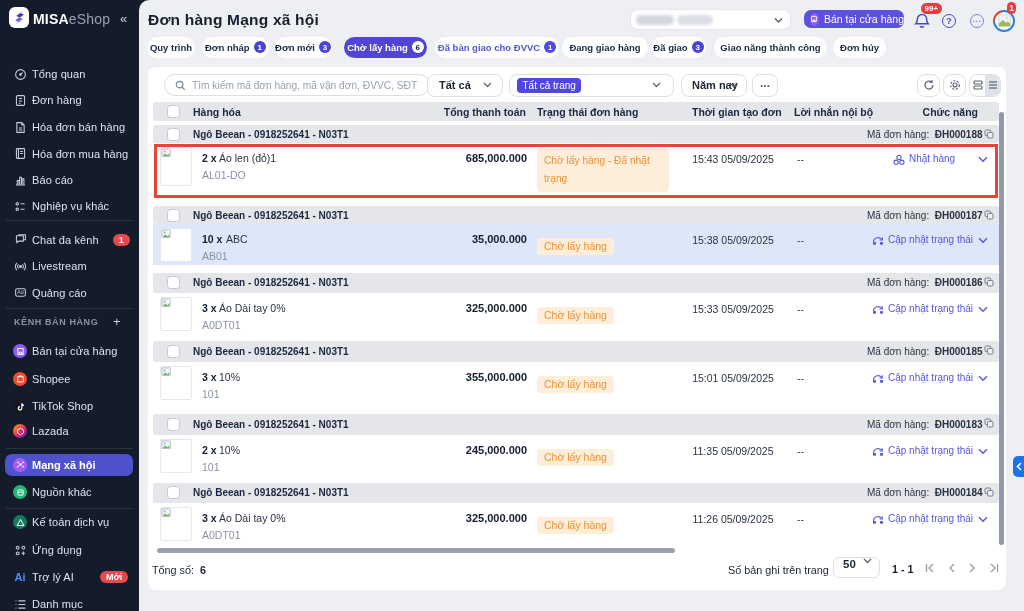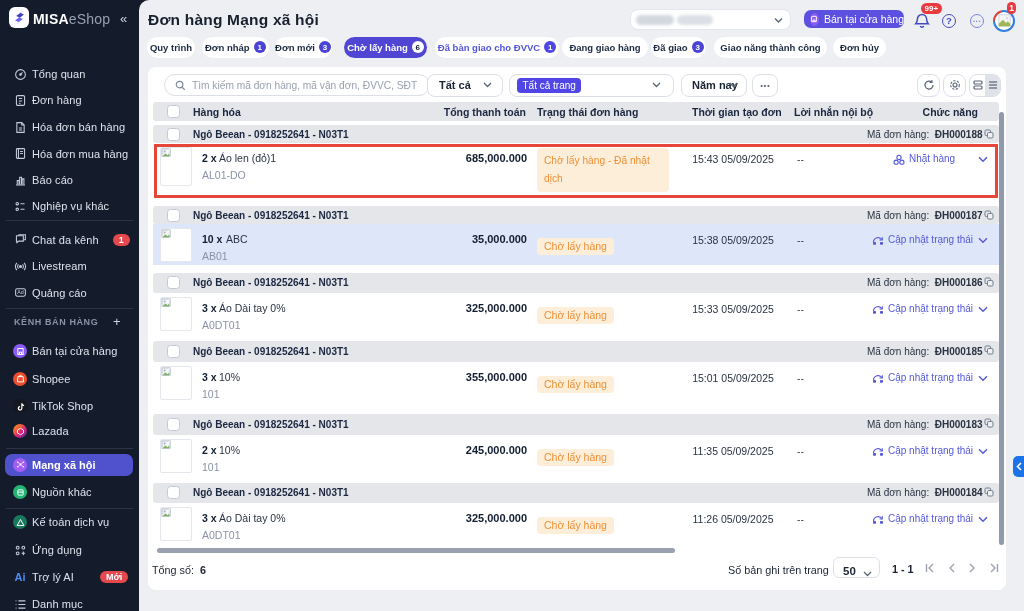--- a/index.html
+++ b/index.html
@@ -374,21 +374,21 @@
       <div class="pimg" style="height:39px"><svg width="11" height="10" viewBox="0 0 12 11">
             <rect x="1" y="1" width="9" height="8" fill="#f2f5f8" stroke="#a3adbd" stroke-width="0.9"></rect>
             <circle cx="4" cy="3.8" r="1.1" fill="#a3adbd"></circle>
             <path d="M1 9 4.5 5.5l2.5 2.5 2-2v3z" fill="#7fae68"></path>
             <path d="M10 1l-9 8" stroke="#fff" stroke-width="0.9"></path>
           </svg></div>
       <span class="abs qty" style="top:9px">2 x</span>
         <span class="abs pname" style="top:9px">Áo len (đỏ)1</span>
       <span class="abs sub" style="left:49px;top:26px">AL01-DO</span>
       <span class="abs num" style="left:174px;top:9px;width:200px;text-align:right">685,000.000</span>
-      <span class="chip" style="top:5px;width:132px;line-height:18px;padding:4px 7px;font-size:10.2px">Chờ lấy hàng - Đã nhặt dịch</span>
+      <span class="chip" style="top:5px;width:132px;line-height:18px;padding:4px 7px;font-size:10.2px">Chờ lấy hàng - Đã nhặt trạng</span>
       <span class="abs tm" style="top:10px">15:43 05/09/2025</span>
       <span class="abs dash" style="top:10px">--</span>
       <svg class="abs" style="left:740px;top:11px" width="12" height="12" viewBox="0 0 12 12" fill="none" stroke="#5558d9" stroke-width="1.1">
           <circle cx="6" cy="3.4" r="2.1"></circle>
           <circle cx="3.1" cy="8.2" r="2.1"></circle>
           <circle cx="8.9" cy="8.2" r="2.1"></circle>
         </svg>
       <span class="abs act" style="left:756px;top:10px">Nhặt hàng</span>
       <svg class="abs" style="left:825px;top:13px" width="10" height="7" viewBox="0 0 10 7" fill="none" stroke="#5558d9" stroke-width="1.4">
           <path d="M1 1.2 5 5.2 9 1.2"></path>
@@ -568,21 +568,21 @@
       <svg class="abs" style="left:825px;top:13px" width="10" height="7" viewBox="0 0 10 7" fill="none" stroke="#5558d9" stroke-width="1.4">
           <path d="M1 1.2 5 5.2 9 1.2"></path>
         </svg>
     </div>
 
     <div class="abs" style="left:851px;top:45px;width:5px;height:433px;background:#919aad;border-radius:3px"></div>
     <div class="abs" style="left:9px;top:481px;width:518px;height:5px;background:#9aa1ae;border-radius:3px"></div>
 
     <div class="abs" style="left:4px;top:497px;font-size:10.8px;color:#1b2433">Tổng số:&nbsp; <b>6</b></div>
     <div class="abs" style="left:580px;top:497px;font-size:10.8px;color:#1b2433">Số bản ghi trên trang</div>
-    <div class="abs" style="left:685px;top:490px;width:47px;height:21px;border:1px solid #dcdfe6;border-radius:6px;display:flex;align-items:flex-end;font-size:11.5px;color:#1b2433;font-weight:bold">
+    <div class="abs" style="left:685px;top:490px;width:47px;height:21px;border:1px solid #dcdfe6;border-radius:6px;display:flex;align-items:flex-start;font-size:11.5px;color:#1b2433;font-weight:bold">
         <span style="margin-left:9px">50</span>
         <svg style="position:absolute;right:7px" width="9" height="6" viewBox="0 0 9 6" fill="none" stroke="#5a6576" stroke-width="1.3">
           <path d="M1 1 4.5 4.5 8 1"></path>
         </svg>
       </div>
     <div class="abs" style="left:744px;top:496px;font-size:10.8px;color:#1b2433;font-weight:bold">1 - 1</div>
     <svg class="abs" style="left:777px;top:496px" width="9" height="10" viewBox="0 0 9 10" fill="none" stroke="#9aa3b0" stroke-width="1.4">
         <path d="M1.5 1v8M8 1 4 5l4 4"></path>
       </svg>
     <svg class="abs" style="left:801px;top:496px" width="6" height="10" viewBox="0 0 6 10" fill="none" stroke="#9aa3b0" stroke-width="1.4">

